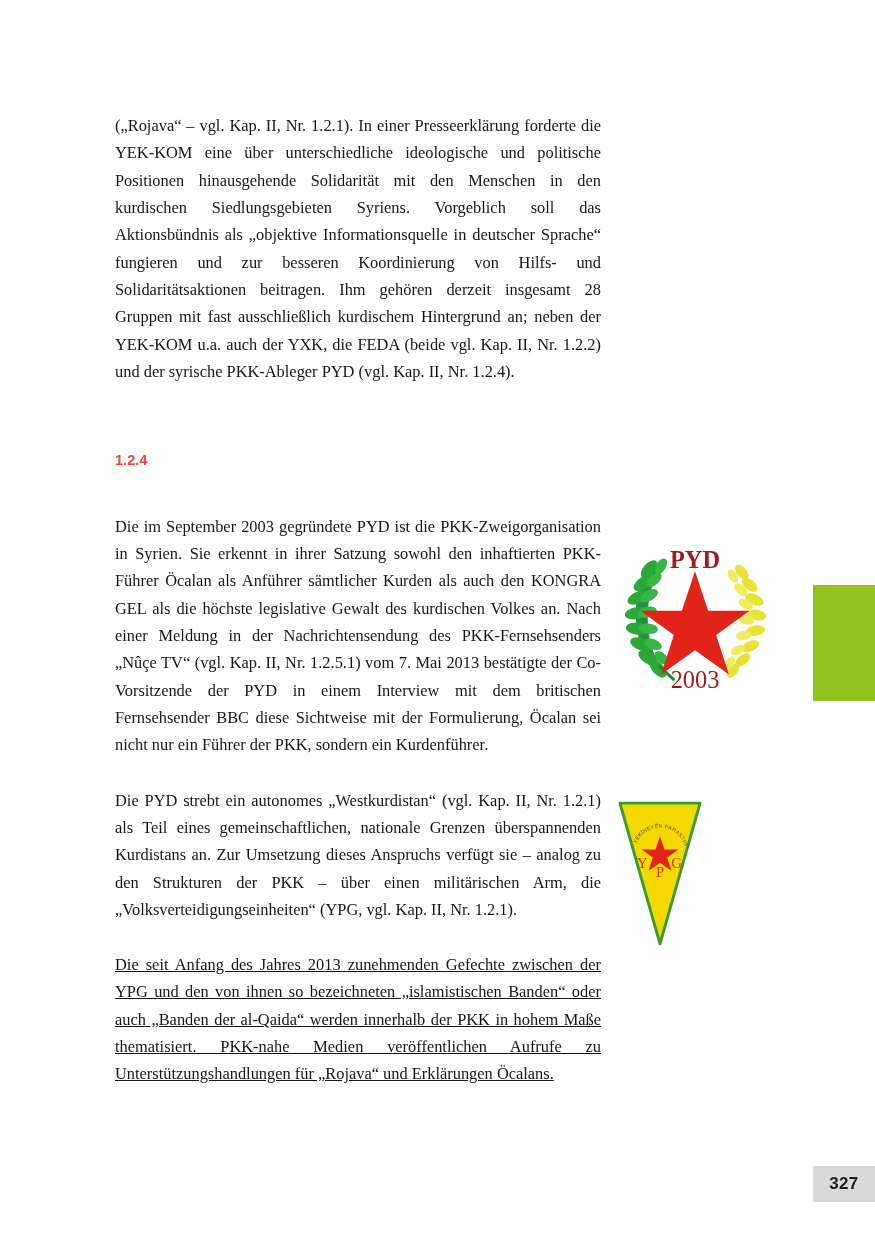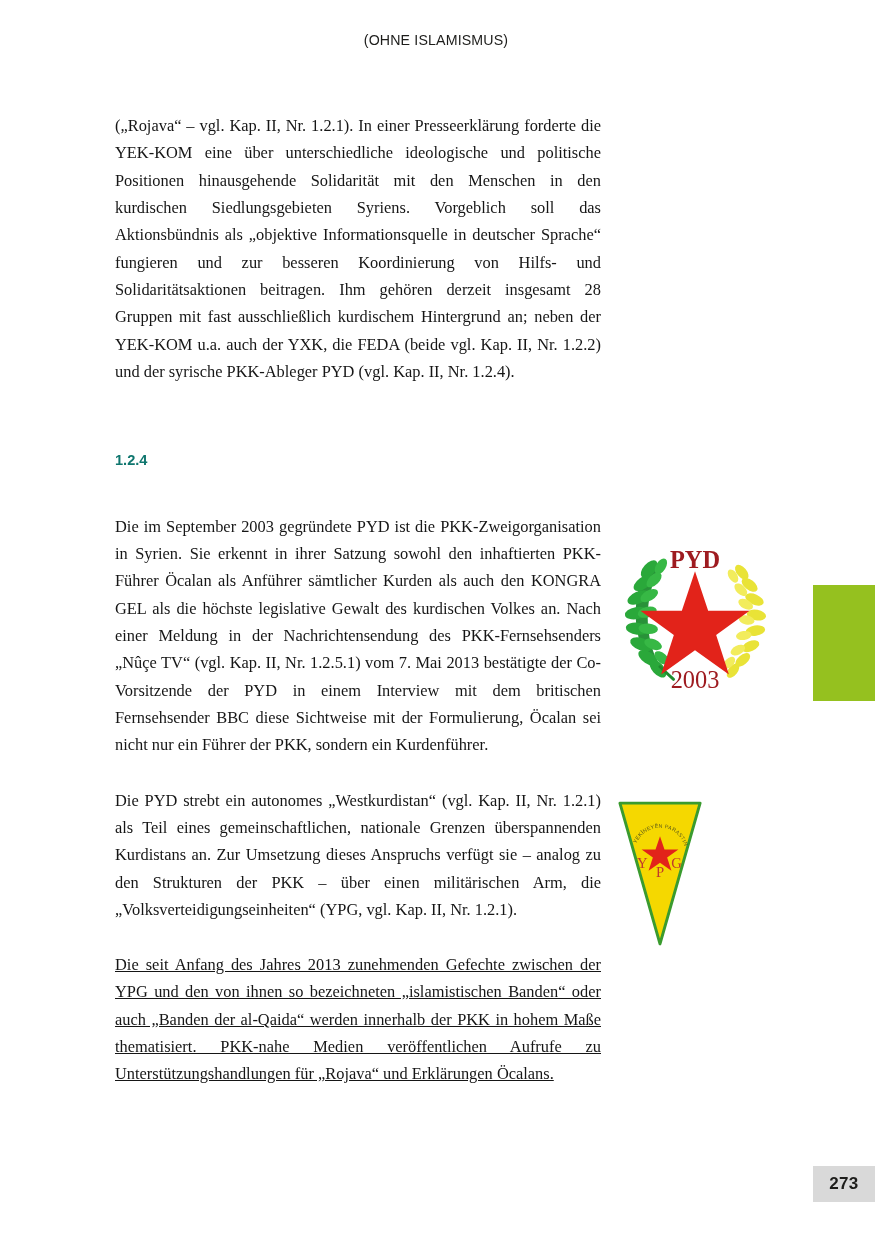--- a/index.html
+++ b/index.html
@@ -58,21 +58,21 @@
   .par-gap-big { margin-bottom: 64px !important; }
 
   
   .section-heading {
     display: flex;
     align-items: flex-start;
     font-family: "Liberation Sans", "DejaVu Sans", sans-serif;
     font-weight: bold;
     font-size: 14.6px;
     line-height: 1.62;
-    color: #0f766e;
+    color: #ef4444;
     margin: 0 0 40px 0;
   }
   .section-heading .sec-num {
     flex: 0 0 auto;
     width: 62px;
   }
   .section-heading .sec-title {
     flex: 1 1 auto;
     max-width: 382px;
   }
@@ -124,21 +124,20 @@
     height: 149px;
   }
   .figure svg { display: block; width: 100%; height: 100%; }
 </style>
 </head>
 <body>
 
 <div class="page">
 
   <div class="running-header">
-    <span class="hdr-line hdr-line-2">(OHNE ISLAMISMUS)</span>
   </div>
 
   <div class="text-col">
 
     <p class="body-par par-gap-big">(„Rojava“ – vgl. Kap. II, Nr. 1.2.1). In einer Presseerklärung forderte die YEK-KOM eine über unterschiedliche ideologische und politische Positionen hinausgehende Solidarität mit den Menschen in den kurdischen Siedlungsgebieten Syriens. Vorgeblich soll das Aktionsbündnis als „objektive Informationsquelle in deutscher Sprache“ fungieren und zur besseren Koordinierung von Hilfs- und Solidaritätsaktionen beitragen. Ihm gehören derzeit insgesamt 28 Gruppen mit fast ausschließlich kurdischem Hintergrund an; neben der YEK-KOM u.a. auch der YXK, die FEDA (beide vgl. Kap. II, Nr. 1.2.2) und der syrische PKK-Ableger PYD (vgl. Kap. II, Nr. 1.2.4).</p>
 
     <div class="section-heading">
       <span class="sec-num">1.2.4</span>
     </div>
 
@@ -215,16 +214,16 @@
       <polygon points="45,38 49.6,51.4 63.8,51.4 52.3,59.7 56.7,73.2 45,64.9 33.3,73.2 37.7,59.7 26.2,51.4 40.4,51.4" fill="#e2231a"></polygon>
       <text x="27" y="70" text-anchor="middle" font-family="Liberation Serif, DejaVu Serif, serif" font-size="15" fill="#c0392b">Y</text>
       <text x="45" y="80" text-anchor="middle" font-family="Liberation Serif, DejaVu Serif, serif" font-size="15" fill="#c0392b">P</text>
       <text x="62" y="70" text-anchor="middle" font-family="Liberation Serif, DejaVu Serif, serif" font-size="15" fill="#c0392b">G</text>
     </svg>
   </div>
 
   <div class="side-tab"></div>
 
   <div class="page-number-box">
-    <span class="pgnum">273</span>
+    <span class="pgnum">327</span>
   </div>
 
 </div>
 
 </body></html>

